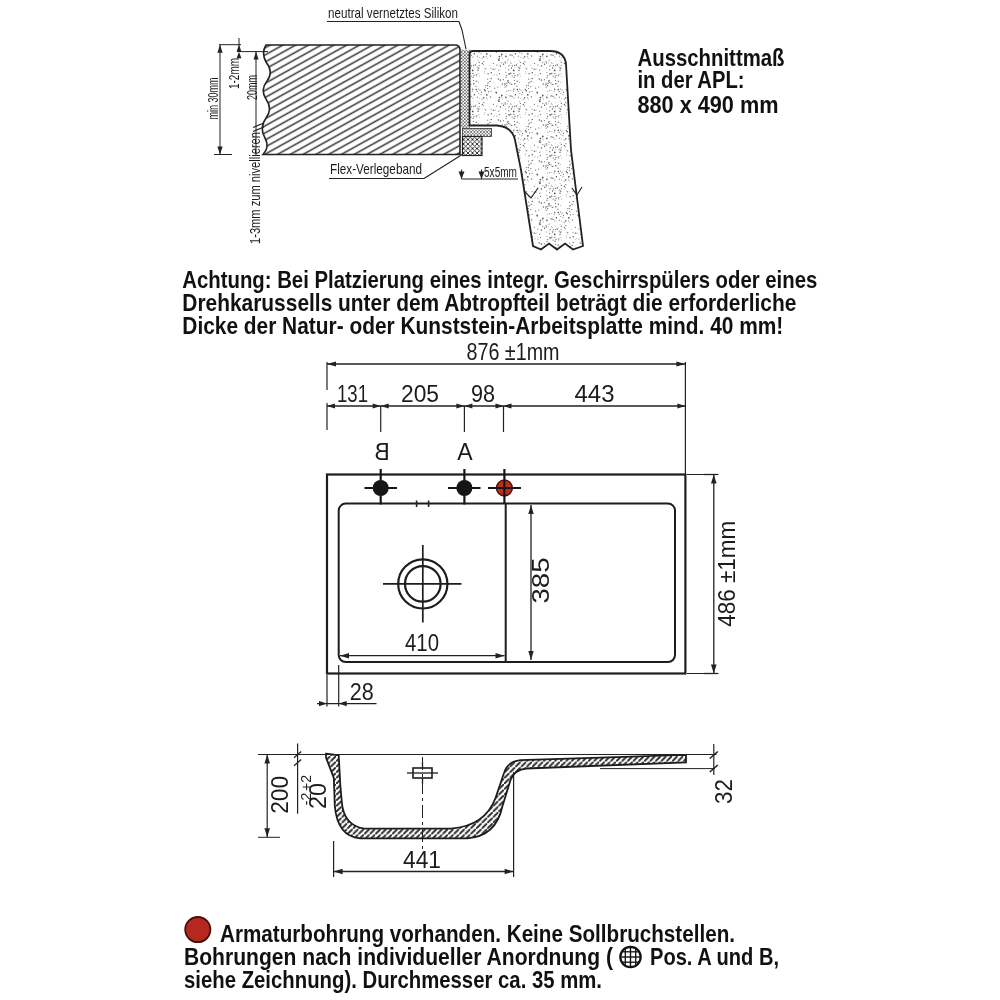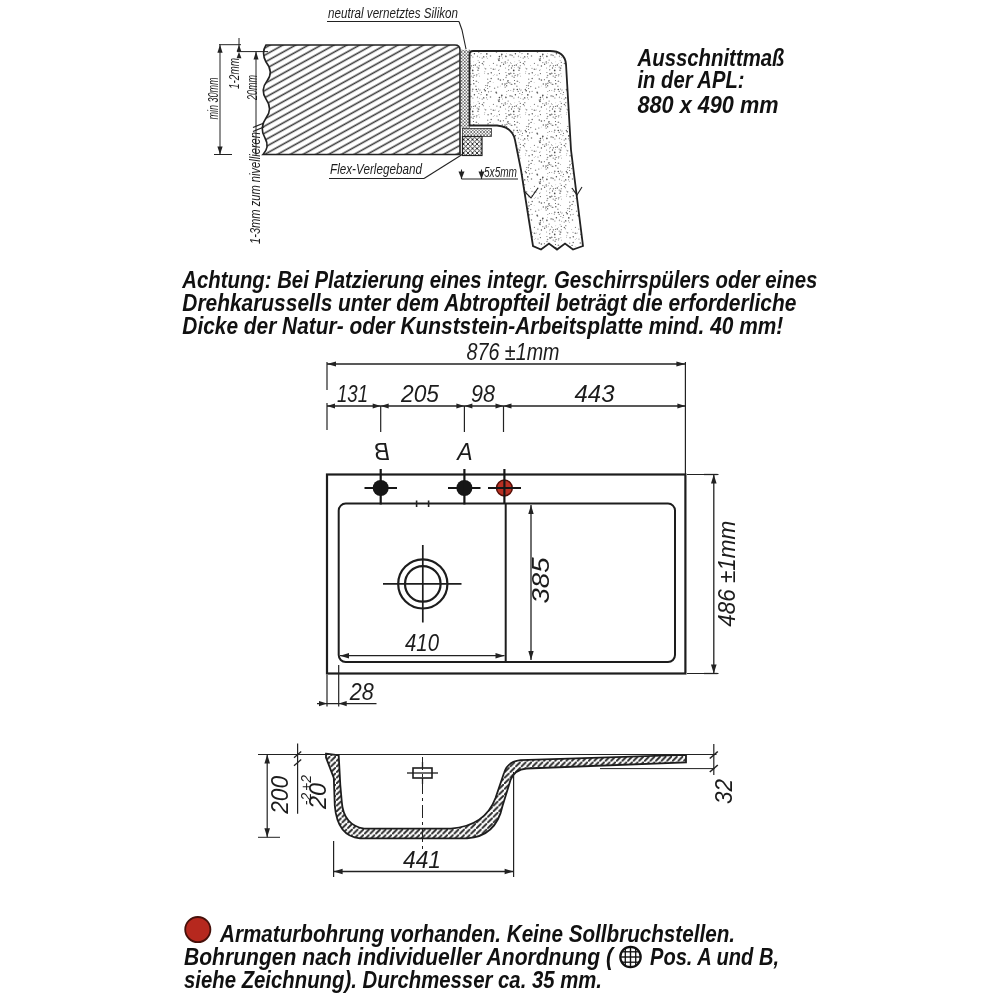--- a/index.html
+++ b/index.html
@@ -1,16 +1,16 @@
 <!DOCTYPE html>
 <html><head>
 <meta charset="utf-8">
 <style>
 html,body{margin:0;padding:0;background:#ffffff;}
-#page{position:relative;width:1000px;height:1000px;background:#ffffff;overflow:hidden;font-style:italic;}
+#page{position:relative;width:1000px;height:1000px;background:#ffffff;overflow:hidden;}
 svg{position:absolute;top:0;left:0;filter:blur(0.3px);}
 text{font-family:"Liberation Sans",sans-serif;fill:#1c1c1c;}
 .t{font-size:15px;}
 .d{font-size:23px;}
 .b{font-family:"Liberation Sans",sans-serif;font-weight:bold;font-size:24px;fill:#111;}
 </style>
 </head>
 <body>
 <div id="page">
 <svg width="1000" height="1000" viewBox="0 0 1000 1000">

